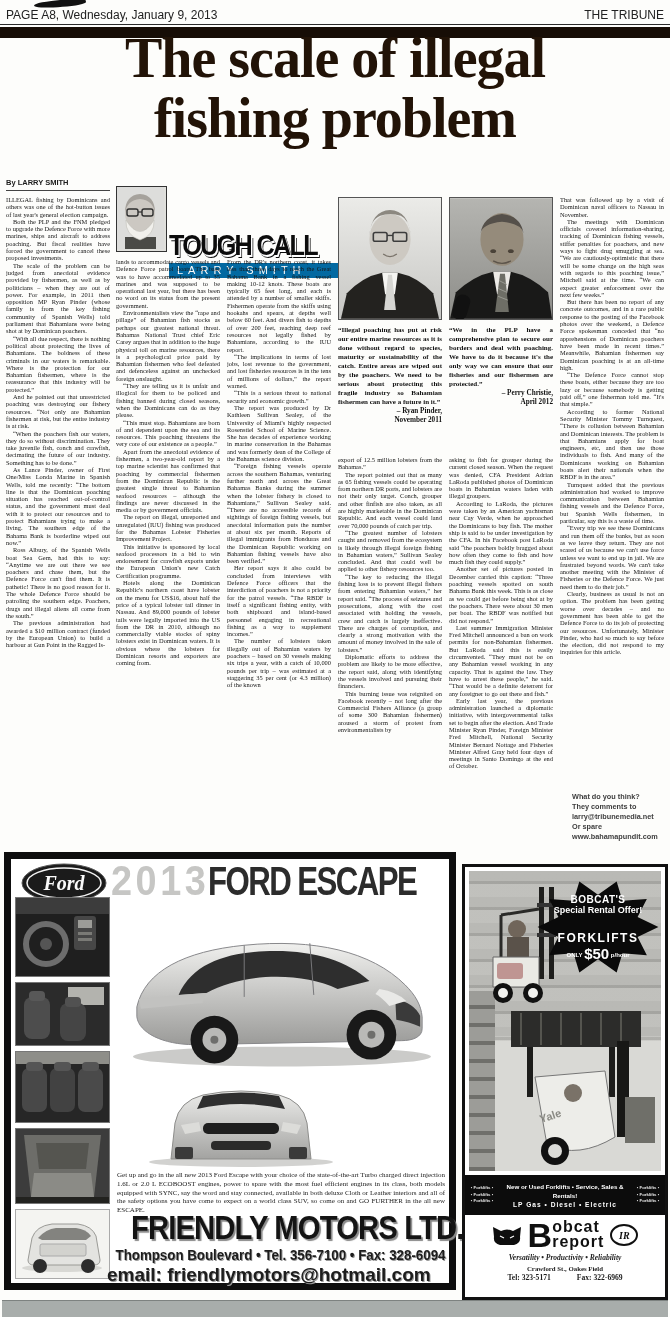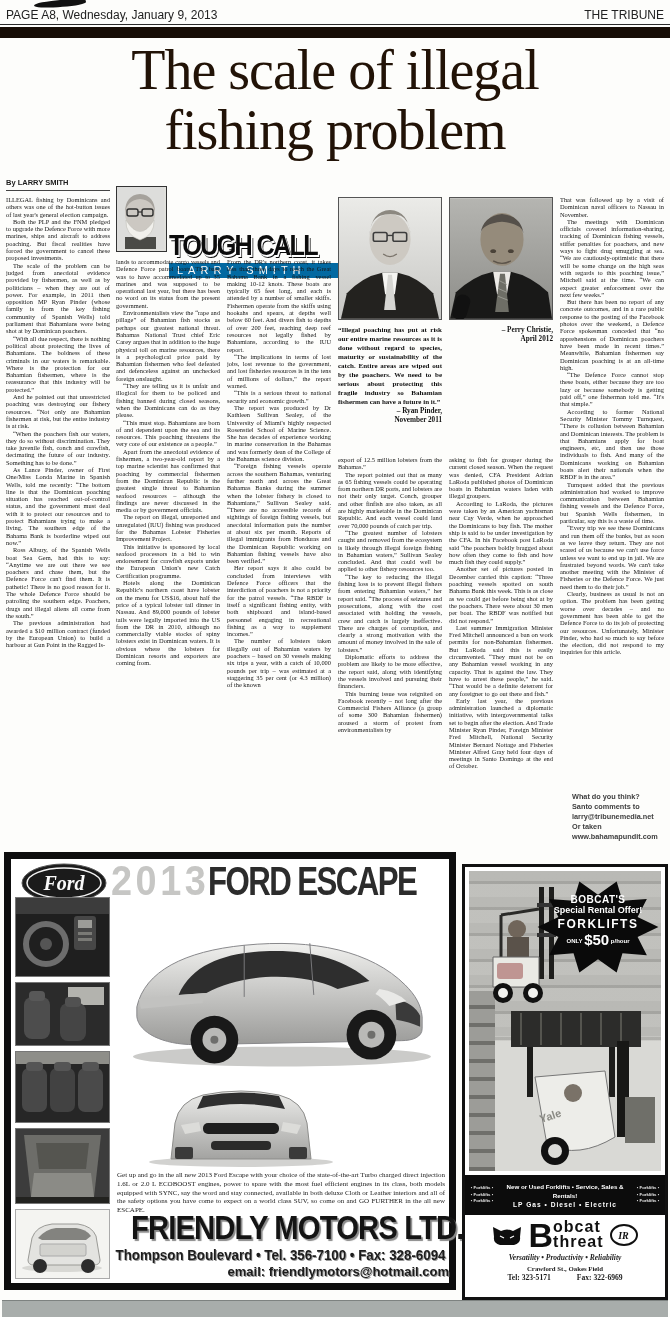--- a/index.html
+++ b/index.html
@@ -9,21 +9,21 @@
 
   
   .masthead{left:0;top:0;width:670px;height:24px;border-bottom:1px solid #2a2a2a;
             font-family:"Liberation Sans",sans-serif;font-size:12px;color:#222;}
   .masthead .mh-left{position:absolute;left:6px;top:8px;}
   .masthead .mh-right{position:absolute;right:6px;top:8px;}
   .ink-smudge{left:34px;top:0;width:52px;height:7px;background:#111;border-radius:60% 40% 50% 50%;transform:rotate(-4deg);}
   .topbar{left:0;top:27px;width:670px;height:11px;background:#170d06;}
 
   
-  .headline{left:0;top:40px;width:670px;text-align:center;font-weight:normal;color:#221307;
+  .headline{left:0;top:28px;width:670px;text-align:center;font-weight:bold;color:#221307;
             font-size:56px;line-height:60px;letter-spacing:-1px;}
 
   
   .byline{left:6px;top:178px;width:104px;font-family:"Liberation Sans",sans-serif;
           font-size:7.5px;font-weight:bold;color:#1c1c1c;border-bottom:1px solid #444;padding-bottom:3px;}
 
   
   .col{width:104px;font-size:6.4px;line-height:7.3px;text-align:justify;overflow:hidden;}
   .col p.para{margin:0;text-indent:7px;}
   .col p.para:first-child{text-indent:0;}
@@ -74,42 +74,42 @@
   .main-car{position:absolute;left:104px;top:40px;width:328px;height:175px;}
   .front-car{position:absolute;left:130px;top:214px;width:200px;height:95px;}
   .ford-copy{position:absolute;left:106px;top:312px;width:328px;font-size:7px;line-height:8.8px;text-align:justify;color:#1a1a1a;}
   .dealer-name{position:absolute;left:96px;top:350px;width:342px;text-align:center;
                font-family:"Liberation Sans",sans-serif;font-weight:900;font-size:34px;line-height:36px;
                color:#141414;letter-spacing:-1px;transform:scaleX(.86);transform-origin:center;
                text-shadow:2px 2px 1px #8a8a8a;white-space:nowrap;}
   .dealer-addr{position:absolute;left:96px;top:388px;width:342px;text-align:center;
                font-family:"Liberation Sans",sans-serif;font-weight:800;font-size:14px;color:#1d1d1d;
                text-shadow:1px 1px 0 #9a9a9a;white-space:nowrap;transform:scaleX(.95);}
-  .dealer-email{position:absolute;left:96px;top:405px;width:342px;text-align:right;
-               font-family:"Liberation Sans",sans-serif;font-weight:800;font-size:13px;color:#1d1d1d;
+  .dealer-email{position:absolute;left:96px;top:405px;width:342px;text-align:left;
+               font-family:"Liberation Sans",sans-serif;font-weight:800;font-size:19px;color:#1d1d1d;
                text-shadow:1px 1px 0 #9a9a9a;}
 
   
   .bobcat-ad{left:462px;top:864px;width:206px;height:436px;border:3px solid #111;box-sizing:border-box;background:#fff;}
   .bobcat-inner{position:relative;width:200px;height:430px;}
   .warehouse{position:absolute;left:4px;top:4px;width:192px;height:300px;overflow:hidden;
              background:linear-gradient(#bfbfbb 0 55%,#d9d9d5 55% 100%);}
   .shelves{position:absolute;left:0;top:0;width:192px;height:170px;
            background:repeating-linear-gradient(#b4b4b0 0 10px,#8f8f8b 10px 13px,#c2c2be 13px 26px);opacity:.55;}
   .pallets-left{position:absolute;left:0;top:120px;width:26px;height:180px;
            background:repeating-linear-gradient(#9c9c98 0 14px,#6f6f6b 14px 18px);}
   .fl-small{position:absolute;left:14px;top:14px;width:86px;height:128px;}
   .fl-big{position:absolute;left:28px;top:140px;width:160px;height:160px;}
   .starburst{position:absolute;right:0px;top:6px;width:126px;height:100px;}
   .starburst svg{position:absolute;left:0;top:0;}
   .star-text{position:absolute;left:0;top:0;width:126px;height:100px;text-align:center;color:#fff;
              font-family:"Liberation Sans",sans-serif;}
   .st1{margin-top:17px;font-size:10px;font-weight:bold;letter-spacing:.5px;}
   .st2{font-size:9px;font-weight:bold;}
-  .st3{font-size:12px;font-weight:900;letter-spacing:1.5px;margin-top:2px;}
+  .st3{font-size:12px;font-weight:900;letter-spacing:1.5px;margin-top:16px;}
   .st4{font-size:6px;font-weight:bold;}
   .st4 .price{font-size:15px;font-weight:700;vertical-align:-2px;}
   .bobcat-band{position:absolute;left:0px;top:308px;width:200px;height:40px;background:#0c0c0c;
                display:flex;color:#fff;font-family:"Liberation Sans",sans-serif;}
   .band-side{width:34px;display:flex;flex-direction:column;justify-content:center;}
   .band-side p{margin:0;font-size:4.3px;line-height:6.5px;text-align:center;font-weight:bold;color:#e8e8e8;}
   .band-center{flex:1;display:flex;flex-direction:column;justify-content:center;text-align:center;}
   .band-center .b1{font-size:6.2px;font-weight:bold;line-height:9px;}
   .band-center .b2{font-size:6.6px;font-weight:bold;line-height:9px;letter-spacing:1px;}
   .bobcat-brand{position:absolute;left:0;top:352px;width:200px;text-align:center;}
@@ -206,20 +206,21 @@
       <rect x="4" y="98" width="15" height="26" rx="7" fill="#111" transform="rotate(16 11 111)"></rect>
     </svg>
   </div>
 
   <div class="abs quote-block quote1">
     <div class="quote-text">“Illegal poaching has put at risk our entire marine resources as it is done without regard to species, maturity or sustainability of the catch. Entire areas are wiped out by the poachers. We need to be serious about protecting this fragile industry so Bahamian fishermen can have a future in it.”</div>
     <div class="quote-attr">– Ryan Pinder,</div>
     <div class="quote-date">November 2011</div>
   </div>
   <div class="abs quote-block quote2">
+    <div class="quote-text">“We in the PLP have a comprehensive plan to secure our borders and deal with poaching. We have to do it because it's the only way we can ensure that our fisheries and our fishermen are protected.”</div>
     <div class="quote-attr">– Perry Christie,</div>
     <div class="quote-date">April 2012</div>
   </div>
 
   <div class="abs col col1">
       <p class="para">ILLEGAL fishing by Dominicans and others was one of the hot-button issues of last year's general election campaign.</p>
       <p class="para">Both the PLP and the FNM pledged to upgrade the Defence Force with more marines, ships and aircraft to address poaching. But fiscal realities have forced the government to cancel these proposed investments.</p>
       <p class="para">The scale of the problem can be judged from anecdotal evidence provided by fishermen, as well as by politicians – when they are out of power. For example, in 2011 then opposition MP Ryan Pinder (whose family is from the key fishing community of Spanish Wells) told parliament that Bahamians were being shot at by Dominican poachers.</p>
       <p class="para">“With all due respect, there is nothing political about protecting the lives of Bahamians. The boldness of these criminals in our waters is remarkable. Where is the protection for our Bahamian fishermen, where is the reassurance that this industry will be protected.”</p>
       <p class="para">And he pointed out that unrestricted poaching was destroying our fishery resources. “Not only are Bahamian fishermen at risk, but the entire industry is at risk.</p>
@@ -268,23 +269,23 @@
       <p class="para">But there has been no report of any concrete outcomes, and in a rare public response to the posting of the Facebook photos over the weekend, a Defence Force spokesman conceded that “no apprehensions of Dominican poachers have been made in recent times.” Meanwhile, Bahamian fishermen say Dominican poaching is at an all-time high.</p>
       <p class="para">“The Defence Force cannot stop these boats, either because they are too lazy or because somebody is getting paid off,” one fisherman told me. “It's that simple.”</p>
       <p class="para">According to former National Security Minister Tommy Turnquest, “There is collusion between Bahamian and Dominican interests. The problem is that Bahamians apply for boat engineers, etc, and then use those individuals to fish. And many of the Dominicans working on Bahamian boats alert their nationals when the RBDF is in the area.”</p>
       <p class="para">Turnquest added that the previous administration had worked to improve communication between Bahamian fishing vessels and the Defence Force, but Spanish Wells fishermen, in particular, say this is a waste of time.</p>
       <p class="para">“Every trip we see these Dominicans and run them off the banks, but as soon as we leave they return. They are not scared of us because we can't use force unless we want to end up in jail. We are frustrated beyond words. We can't take another meeting with the Minister of Fisheries or the Defence Force. We just need them to do their job.”</p>
       <p class="para">Clearly, business as usual is not an option. The problem has been getting worse over decades – and no government has been able to get the Defence Force to do its job of protecting our resources. Unfortunately, Minister Pinder, who had so much to say before the election, did not respond to my inquiries for this article.</p>
     </div>
 
   <div class="abs contact-box">
       <p>What do you think?</p>
-      <p>Santo comments to</p>
+      <p>They comments to</p>
       <p>larry@tribunemedia.net</p>
-      <p>Or taken</p>
+      <p>Or spare</p>
       <p>www.bahamapundit.com</p>
     </div>
 
   <div class="abs ford-ad">
     <div class="ford-inner">
       <div class="ford-logo">
         <svg width="86" height="40" viewBox="0 0 86 40">
           <ellipse cx="43" cy="20" rx="42" ry="19" fill="#1b1b1b" stroke="#555" stroke-width="1"></ellipse>
           <ellipse cx="43" cy="20" rx="37" ry="15" fill="none" stroke="#f5f5f5" stroke-width="1.5"></ellipse>
           <text x="43" y="27" text-anchor="middle" font-family="Liberation Serif, serif" font-style="italic" font-weight="bold" font-size="20" fill="#fafafa">Ford</text>
@@ -484,21 +485,21 @@
         <div class="brand-row">
           <svg width="30" height="24" viewBox="0 0 30 24">
             <path d="M2,14 L1,4 L9,8 Q15,5 21,8 L29,4 L28,14 Q29,20 22,22 L8,22 Q1,20 2,14 Z" fill="#0e0e0e"></path>
             <path d="M8,13 l4,2 M22,13 l-4,2" stroke="#fff" stroke-width="1.2"></path>
             <path d="M13,18 l-5,2 M17,18 l5,2" stroke="#0e0e0e" stroke-width="1"></path>
           </svg>
           <div class="brand-text">
             <span class="brand-B">B</span>
             <span class="brand-stack">
               <span>obcat</span>
-              <span>threat</span>
+              <span>report</span>
             </span>
           </div>
           <div class="ir-badge">
             <span>IR</span>
           </div>
         </div>
         <div class="bobcat-tagline">Versatility   •   Productivity   •   Reliability</div>
         <div class="bobcat-addr">Crawford St.,  Oakes Field</div>
         <div class="bobcat-tel">
           <span>Tel: 323-5171</span>

